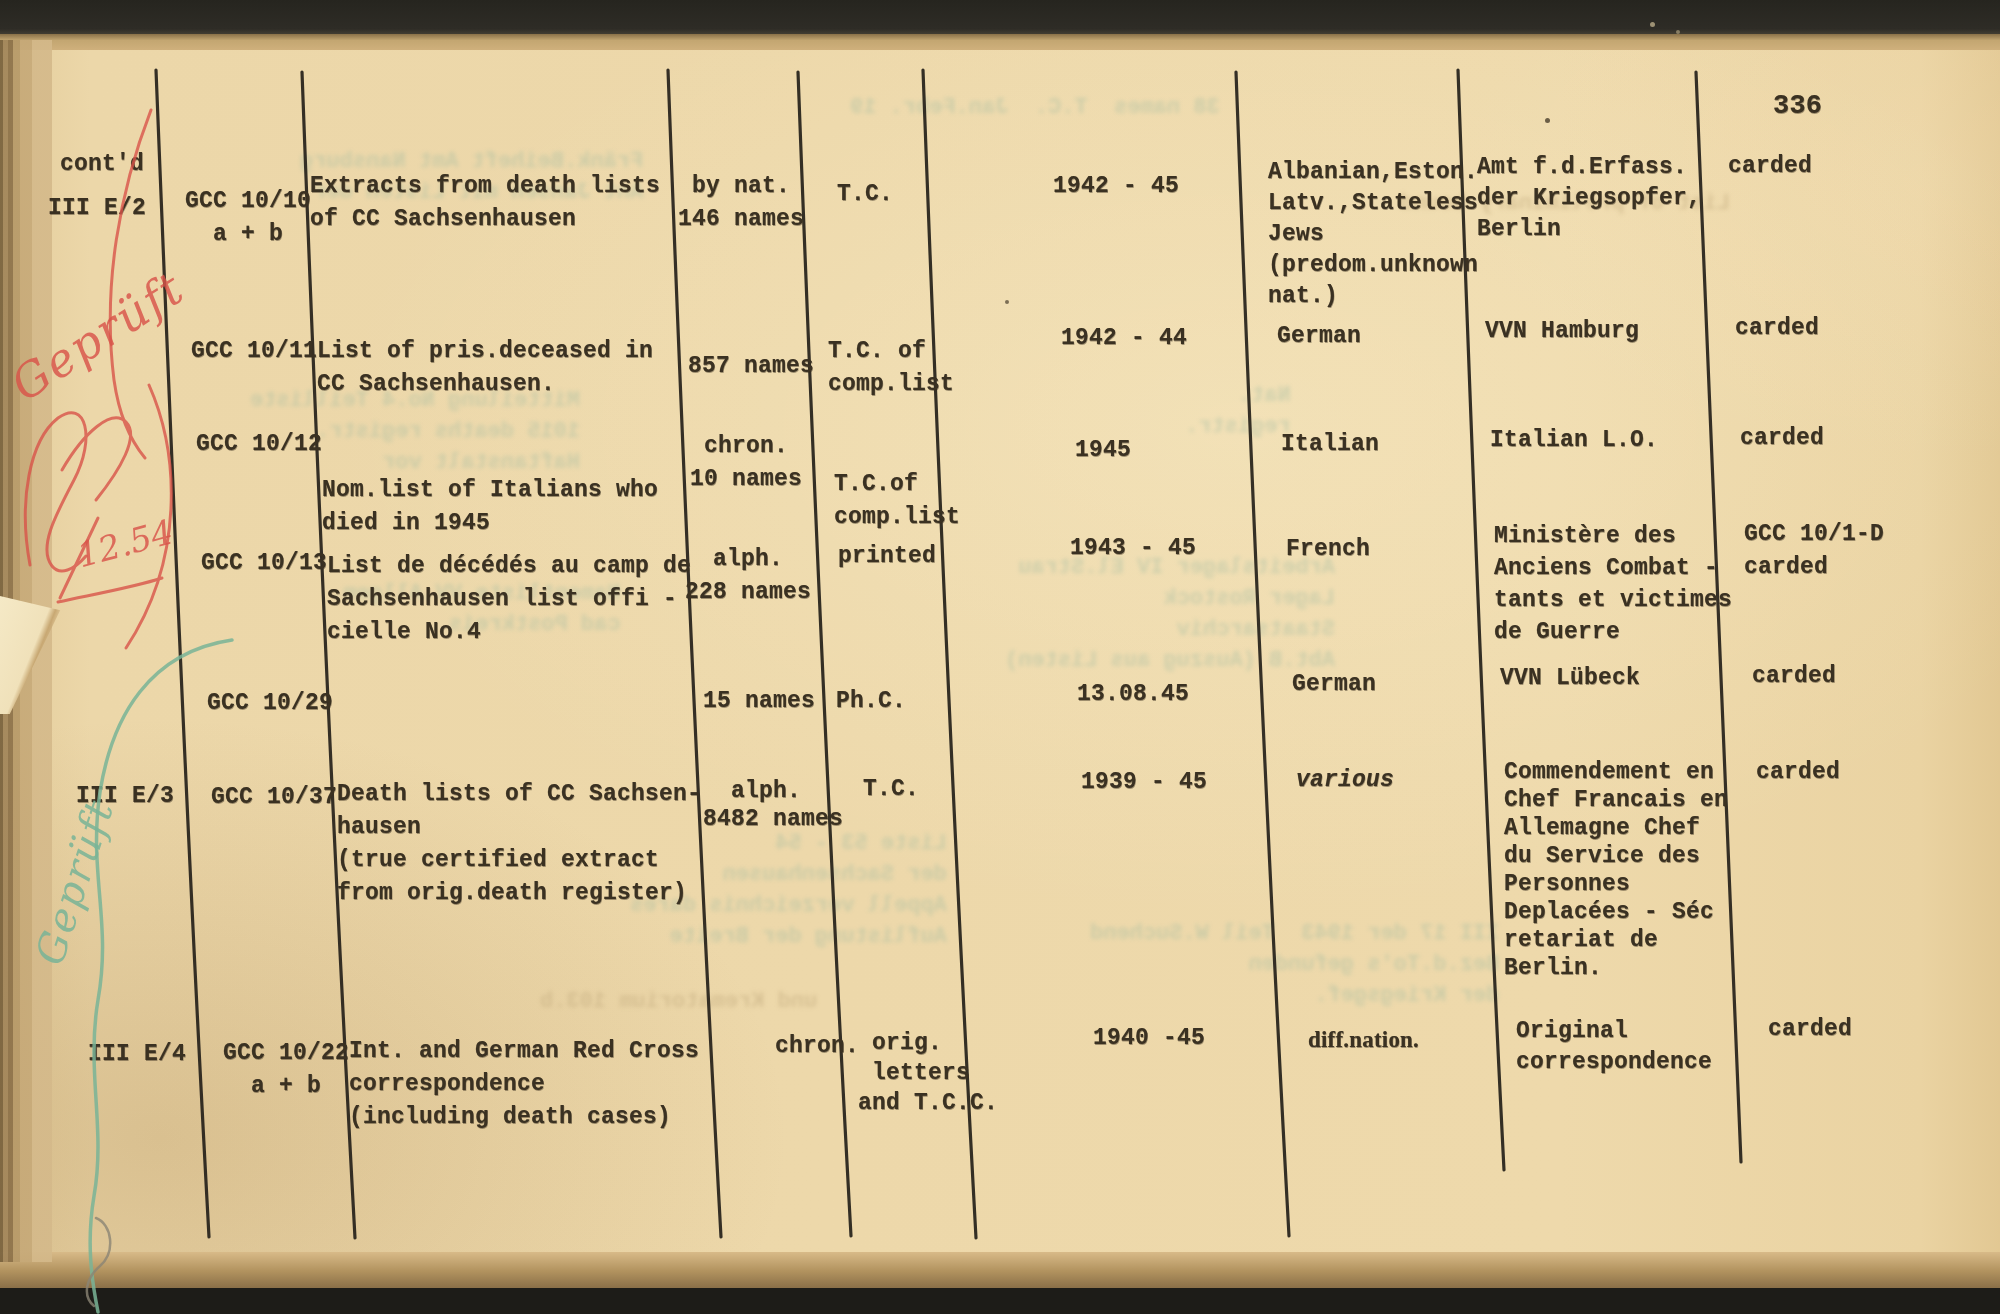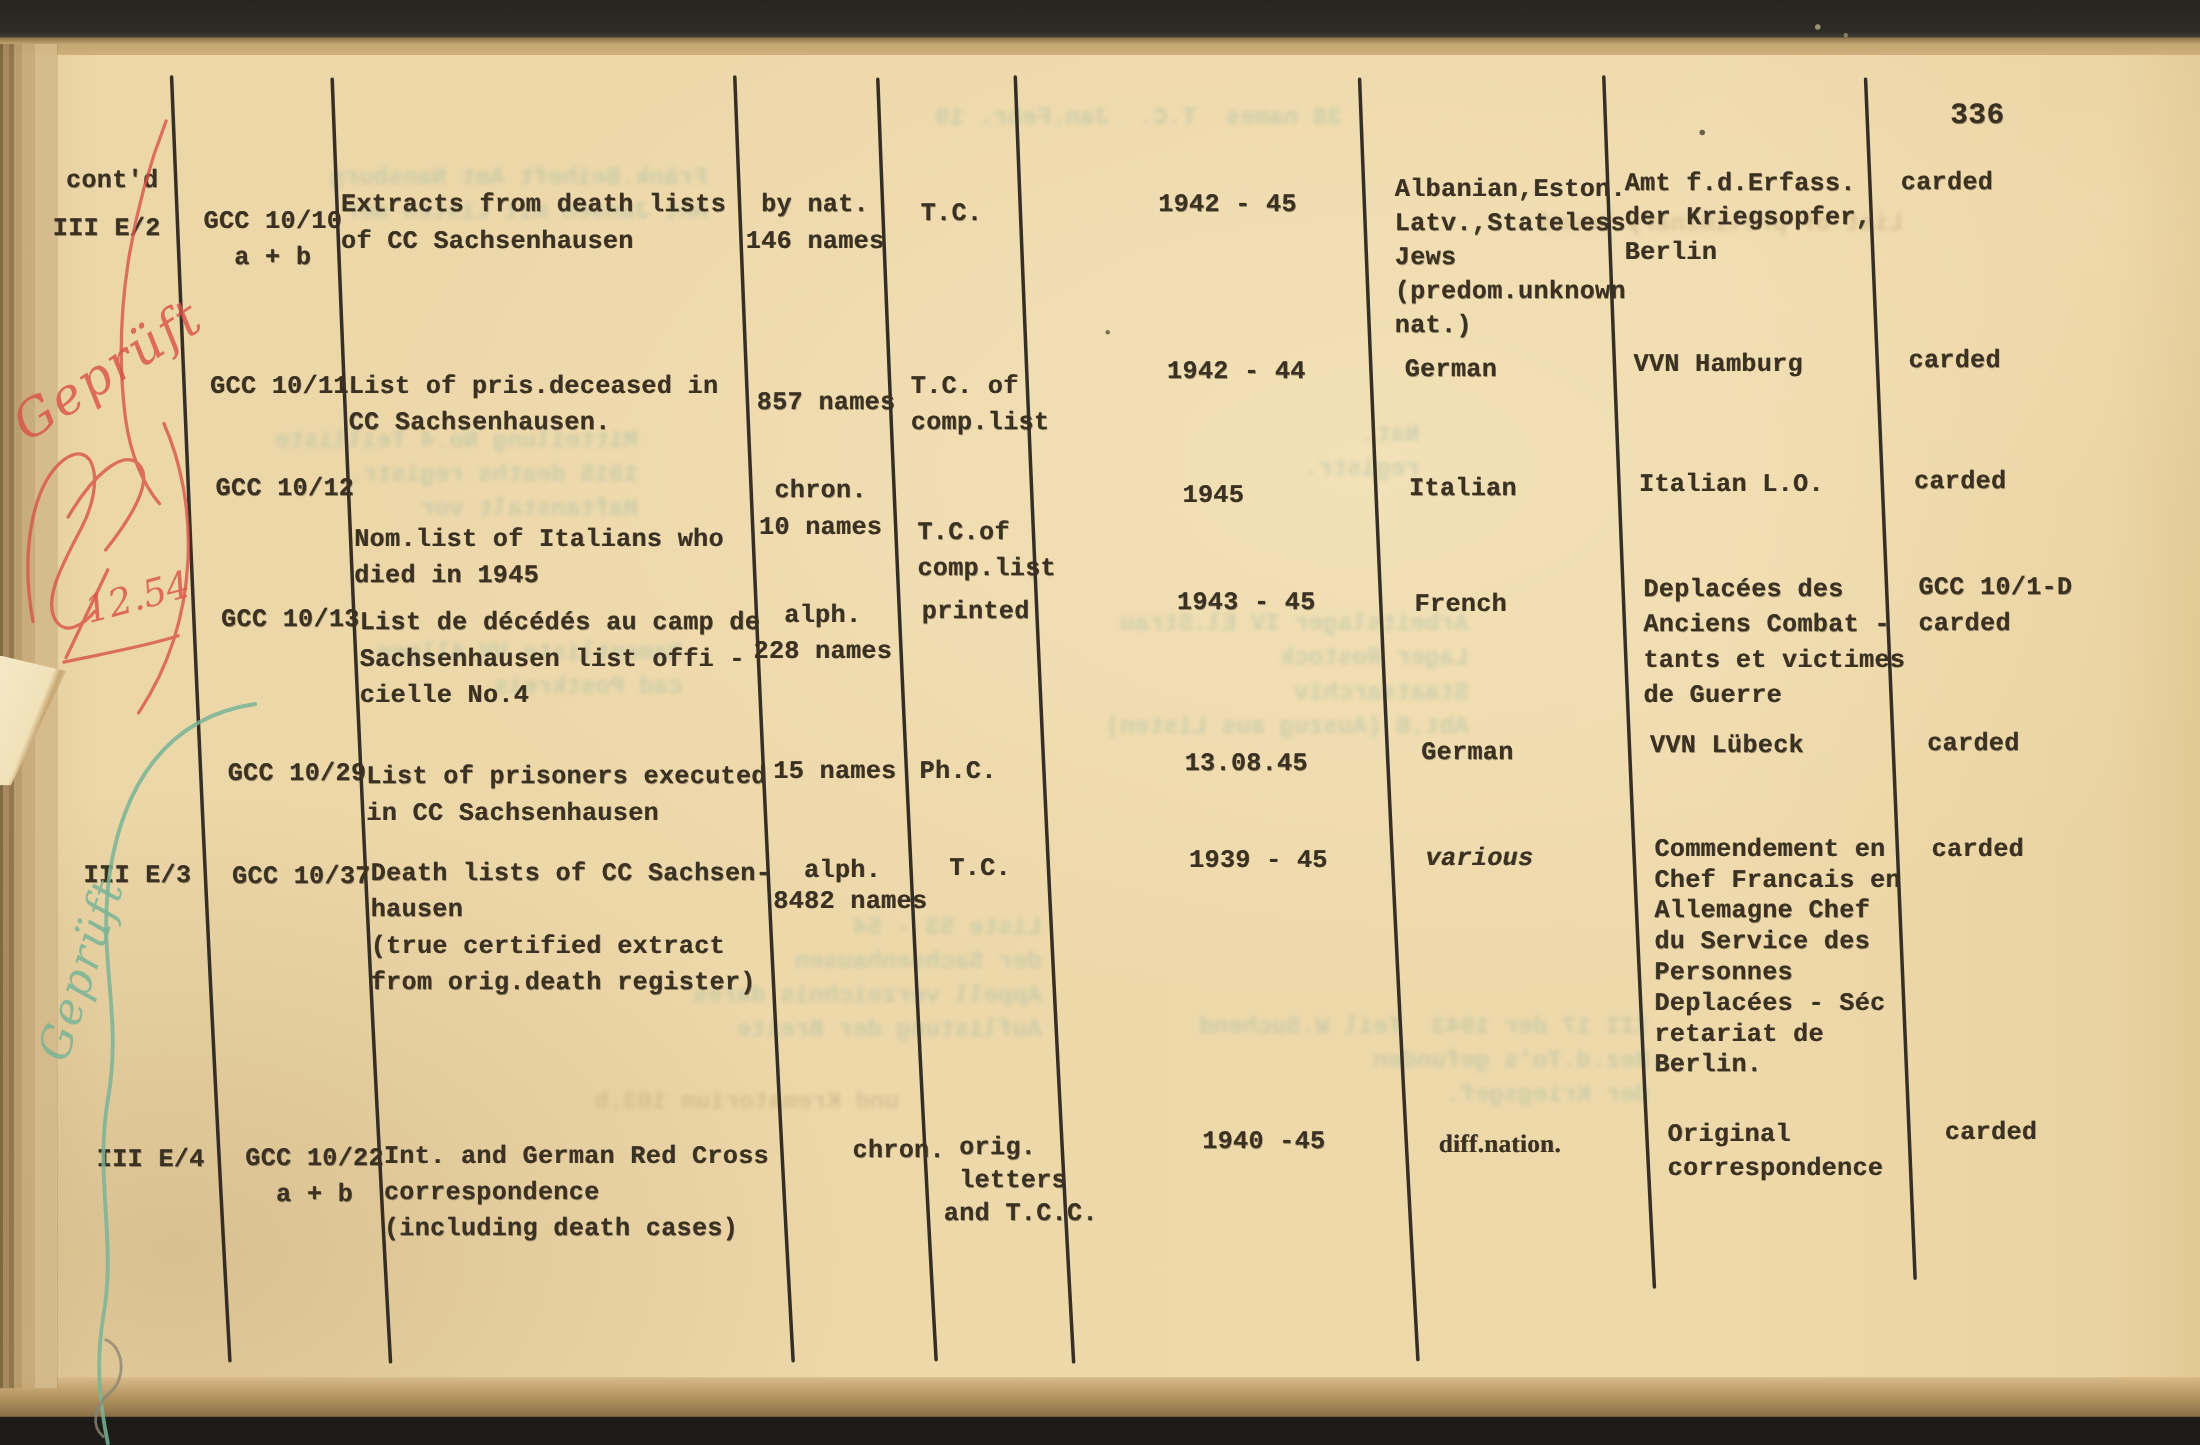--- a/index.html
+++ b/index.html
@@ -143,30 +143,28 @@
 
   <div class="tw" style="left:201px;top:547px;">GCC 10/13</div>
   <div class="tw" style="left:327px;top:550px;">List de décédés au camp de
 Sachsenhausen list offi -
 cielle No.4</div>
   <div class="tw" style="left:685px;top:543px;">  alph.
 228 names</div>
   <div class="tw" style="left:838px;top:540px;">printed</div>
   <div class="tw" style="left:1070px;top:532px;">1943 - 45</div>
   <div class="tw" style="left:1286px;top:533px;">French</div>
-  <div class="tw lh32" style="left:1494px;top:520px;">Deplacées des
+  <div class="tw lh32" style="left:1494px;top:520px;">Ministère des
 Anciens Combat -
 tants et victimes
 de Guerre</div>
   <div class="tw" style="left:1744px;top:518px;">GCC 10/1-D
 carded</div>
 
   <div class="tw" style="left:207px;top:687px;">GCC 10/29</div>
-  <div class="tw" style="left:333px;top:690px;">List of prisoners executed
-in CC Sachsenhausen</div>
   <div class="tw" style="left:703px;top:685px;">15 names</div>
   <div class="tw" style="left:836px;top:685px;">Ph.C.</div>
   <div class="tw" style="left:1077px;top:678px;">13.08.45</div>
   <div class="tw" style="left:1292px;top:668px;">German</div>
   <div class="tw" style="left:1500px;top:662px;">VVN Lübeck</div>
   <div class="tw" style="left:1752px;top:660px;">carded</div>
 
   <div class="tw" style="left:76px;top:780px;">III E/3</div>
   <div class="tw" style="left:211px;top:781px;">GCC 10/37</div>
   <div class="tw" style="left:337px;top:778px;">Death lists of CC Sachsen-

